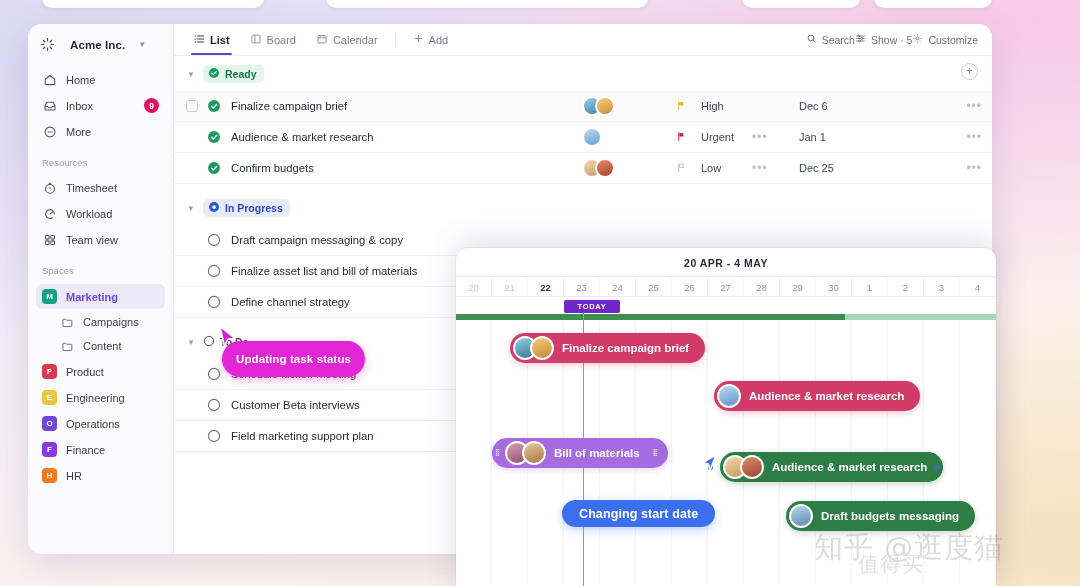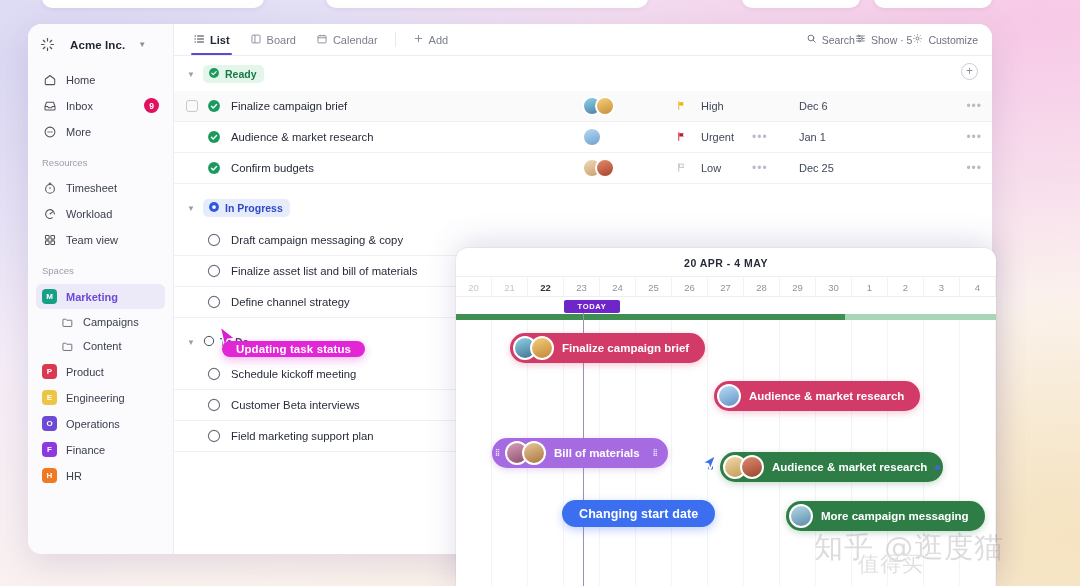--- a/index.html
+++ b/index.html
@@ -98,21 +98,21 @@
         overflow:hidden; position:relative; }
   .av + .av { margin-left:-7px; }
 
   .plus-btn { position:absolute; right:14px; top:7px; width:17px; height:17px; border-radius:50%;
               border:1px solid #c9ccd6; color:#8c90a0; font-size:12px; line-height:14px;
               text-align:center; cursor:pointer; }
 
   
   .pill-tip { position:absolute; border-radius:999px; color:#fff; font-size:11.5px;
               font-weight:600; display:flex; align-items:center; justify-content:center;
-              padding:0 14px; height:16px; white-space:nowrap; letter-spacing:.1px; }
+              padding:0 14px; height:36px; white-space:nowrap; letter-spacing:.1px; }
   .tip-magenta { background:#e226d6; box-shadow:0 3px 10px rgba(226,38,214,.33); }
   .tip-blue { background:#3b6ff0; box-shadow:0 3px 10px rgba(59,111,240,.33); height:27px;
               font-size:12.5px; padding:0 17px; }
 
   .cursor { position:absolute; width:0; height:0; }
   .cursor svg { display:block; }
 
   
   .gantt {
     position:absolute; left:456px; top:248px; width:540px; height:345px;
@@ -640,21 +640,21 @@
     </span>
     <span>Audience &amp; market research</span>
   </div>
   <span class="endpt" style="left:252px; top:217px;"></span>
   <span class="endpt" style="left:479px; top:217px;"></span>
 
   <div class="bar bar-green" style="left:330px; top:253px;">
     <span class="avs">
       <span class="av" style="background:linear-gradient(160deg,#b5d9ea,#5b8aa8)"></span>
     </span>
-    <span>More campaign messaging</span>
+    <span>Draft budgets messaging</span>
   </div>
 </div>
 
 <div class="cursor" style="left:697px; top:452px;">
   <svg width="26" height="26" viewBox="0 0 26 26">
     <path d="M19 3 5.5 10.5l5.8 1.6 1.9 5.6z" fill="#3b6ff0" stroke="#ffffff" stroke-width="1.7" stroke-linejoin="round"></path>
   </svg>
 </div>
 <div class="pill-tip tip-blue" style="left:562px; top:492px;margin-top:8px;">Changing start date</div>
 

